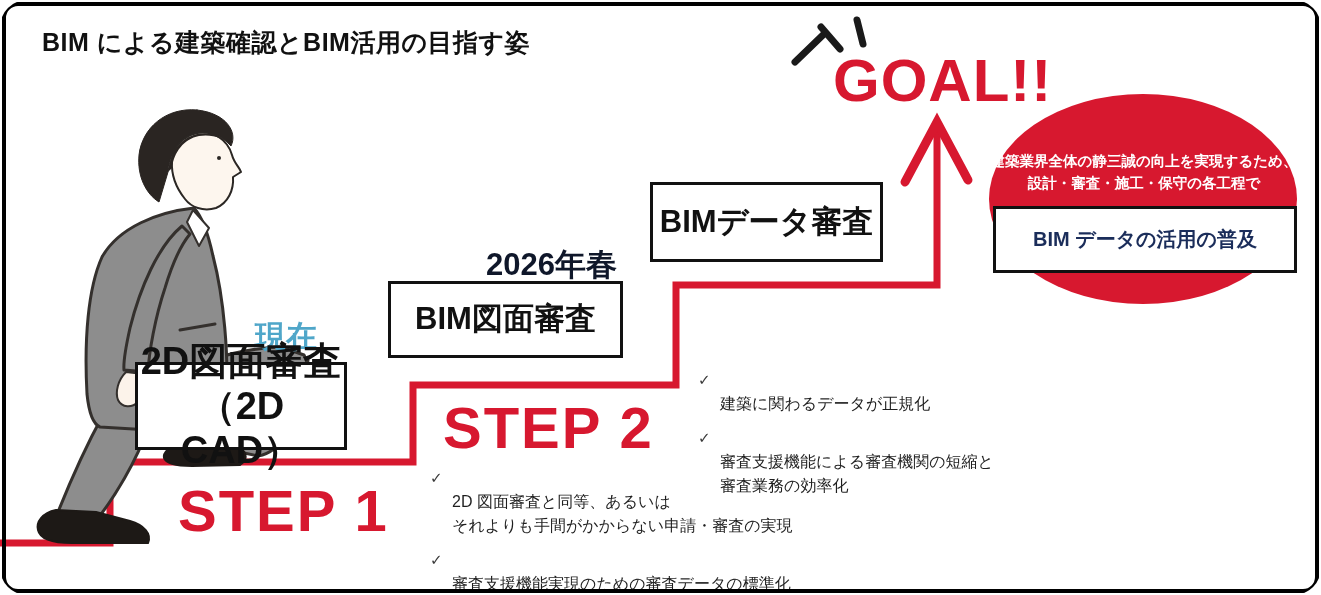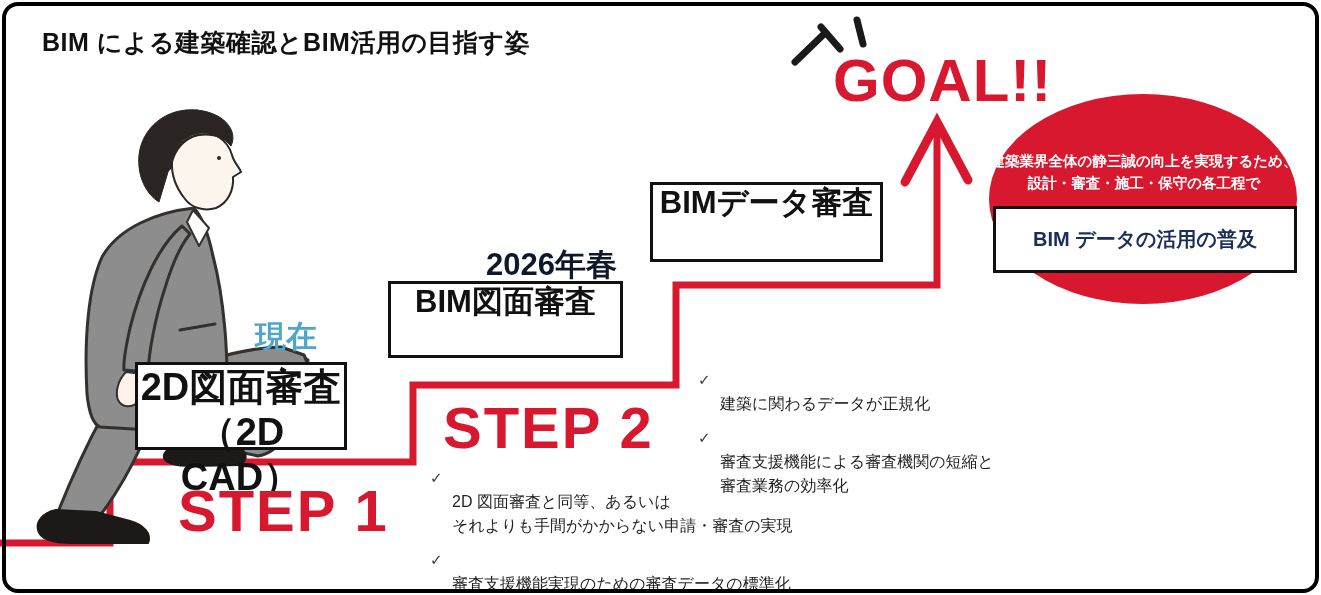--- a/index.html
+++ b/index.html
@@ -1,30 +1,31 @@
 <!DOCTYPE html>
 <html><head>
 <meta charset="utf-8">
 <style>
   html,body{margin:0;padding:0;background:#fff;}
   .canvas{
     position:relative;width:1321px;height:595px;background:#ffffff;overflow:hidden;
     font-family:"Liberation Sans","DejaVu Sans",sans-serif;
+    border-radius:27px;
   }
   .frame{position:absolute;inset:2px;border:4px solid #000;border-radius:16px;pointer-events:none;z-index:6;}
   .abs{position:absolute;}
   .title{left:42px;top:26px;font-size:25px;font-weight:bold;color:#111;letter-spacing:0.5px;z-index:2;}
   .bgsvg{position:absolute;left:0;top:0;width:1321px;height:595px;z-index:1;}
   .time-label{font-size:31px;font-weight:bold;z-index:2;white-space:nowrap;}
   .time-now{left:255px;top:316px;color:#4fa6c9;}
   .time-2026{left:486px;top:244px;color:#0f172a;}
   .time-2028{left:752px;top:132px;color:#1668c9;}
   .label-box{
     background:#fff;border:3px solid #111;display:flex;flex-direction:column;
-    align-items:center;text-align:center;font-weight:bold;color:#111;
+    align-items:center;justify-content:center;text-align:center;font-weight:bold;color:#111;
     z-index:2;box-sizing:border-box;line-height:1.18;
   }
   .box-step1{left:135px;top:362px;width:212px;height:88px;font-size:38px;}
   .box-step2{left:388px;top:281px;width:235px;height:77px;font-size:31px;}
   .box-step3{left:650px;top:182px;width:233px;height:80px;font-size:31px;}
   .step-label{color:#d7182f;font-weight:bold;font-size:58px;letter-spacing:2px;z-index:2;white-space:nowrap;}
   .step1{left:178px;top:477px;}
   .step2{left:443px;top:394px;}
   .step3{left:705px;top:294px;}
   .bullets{z-index:2;font-size:16px;color:#1f1f1f;line-height:1.5;}

